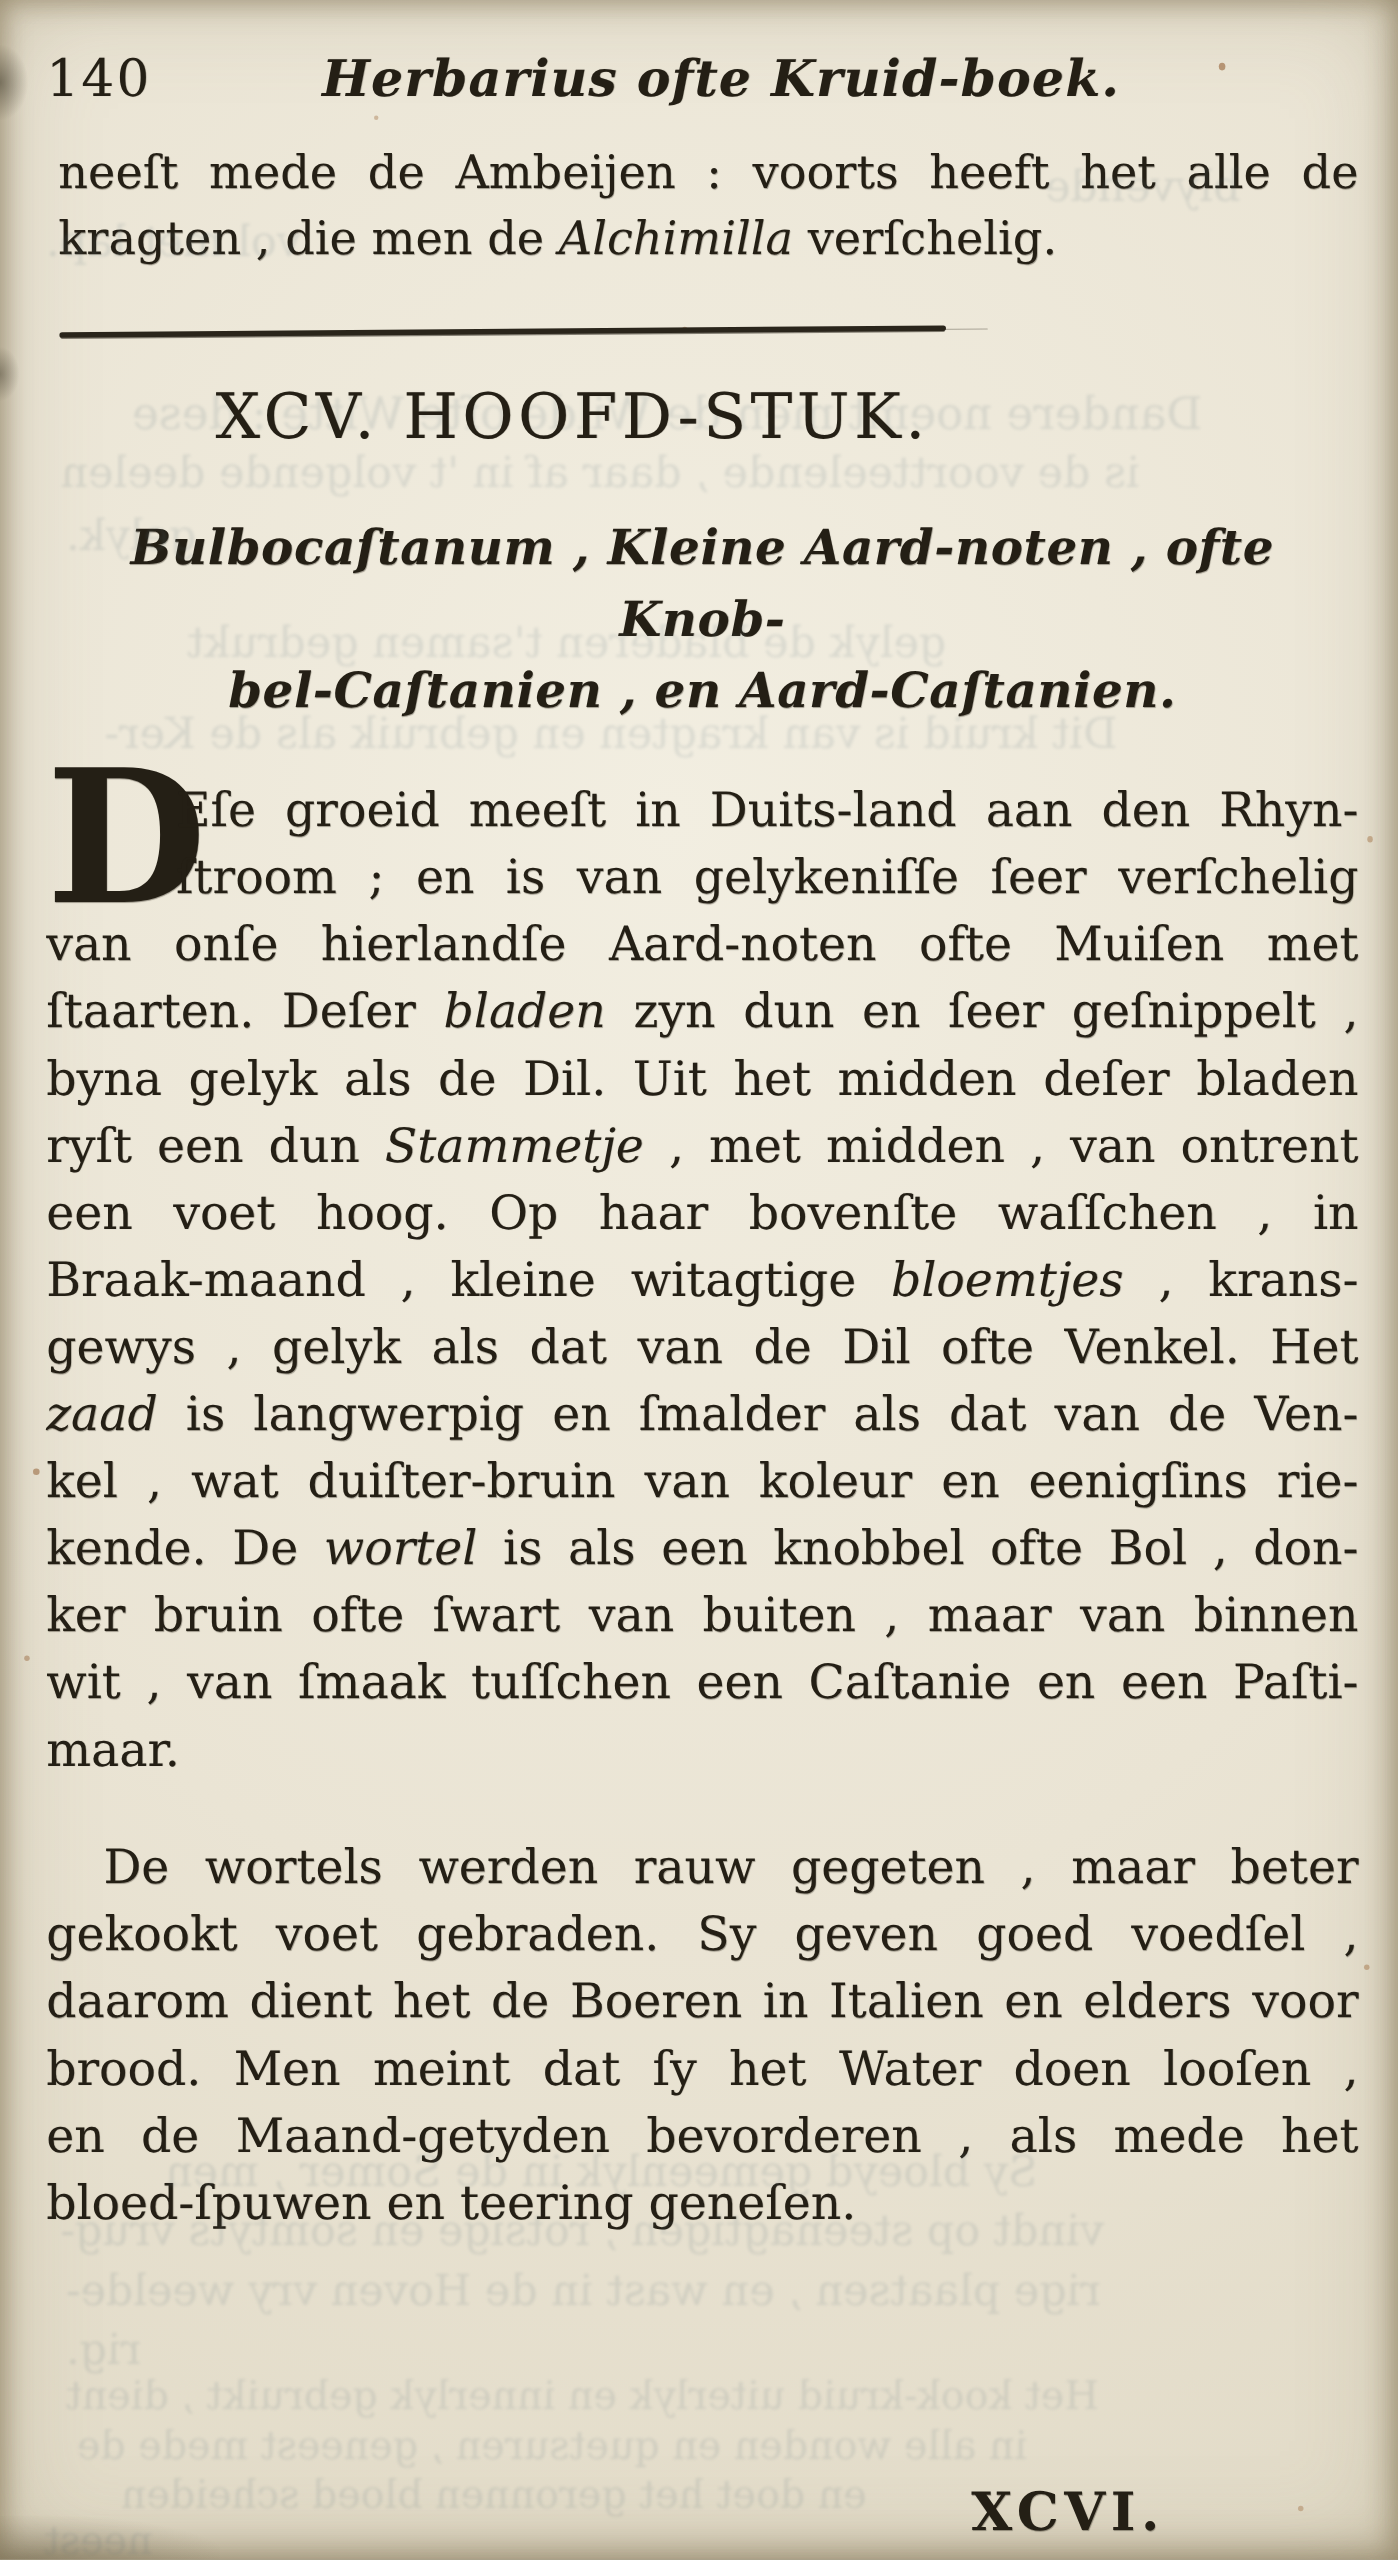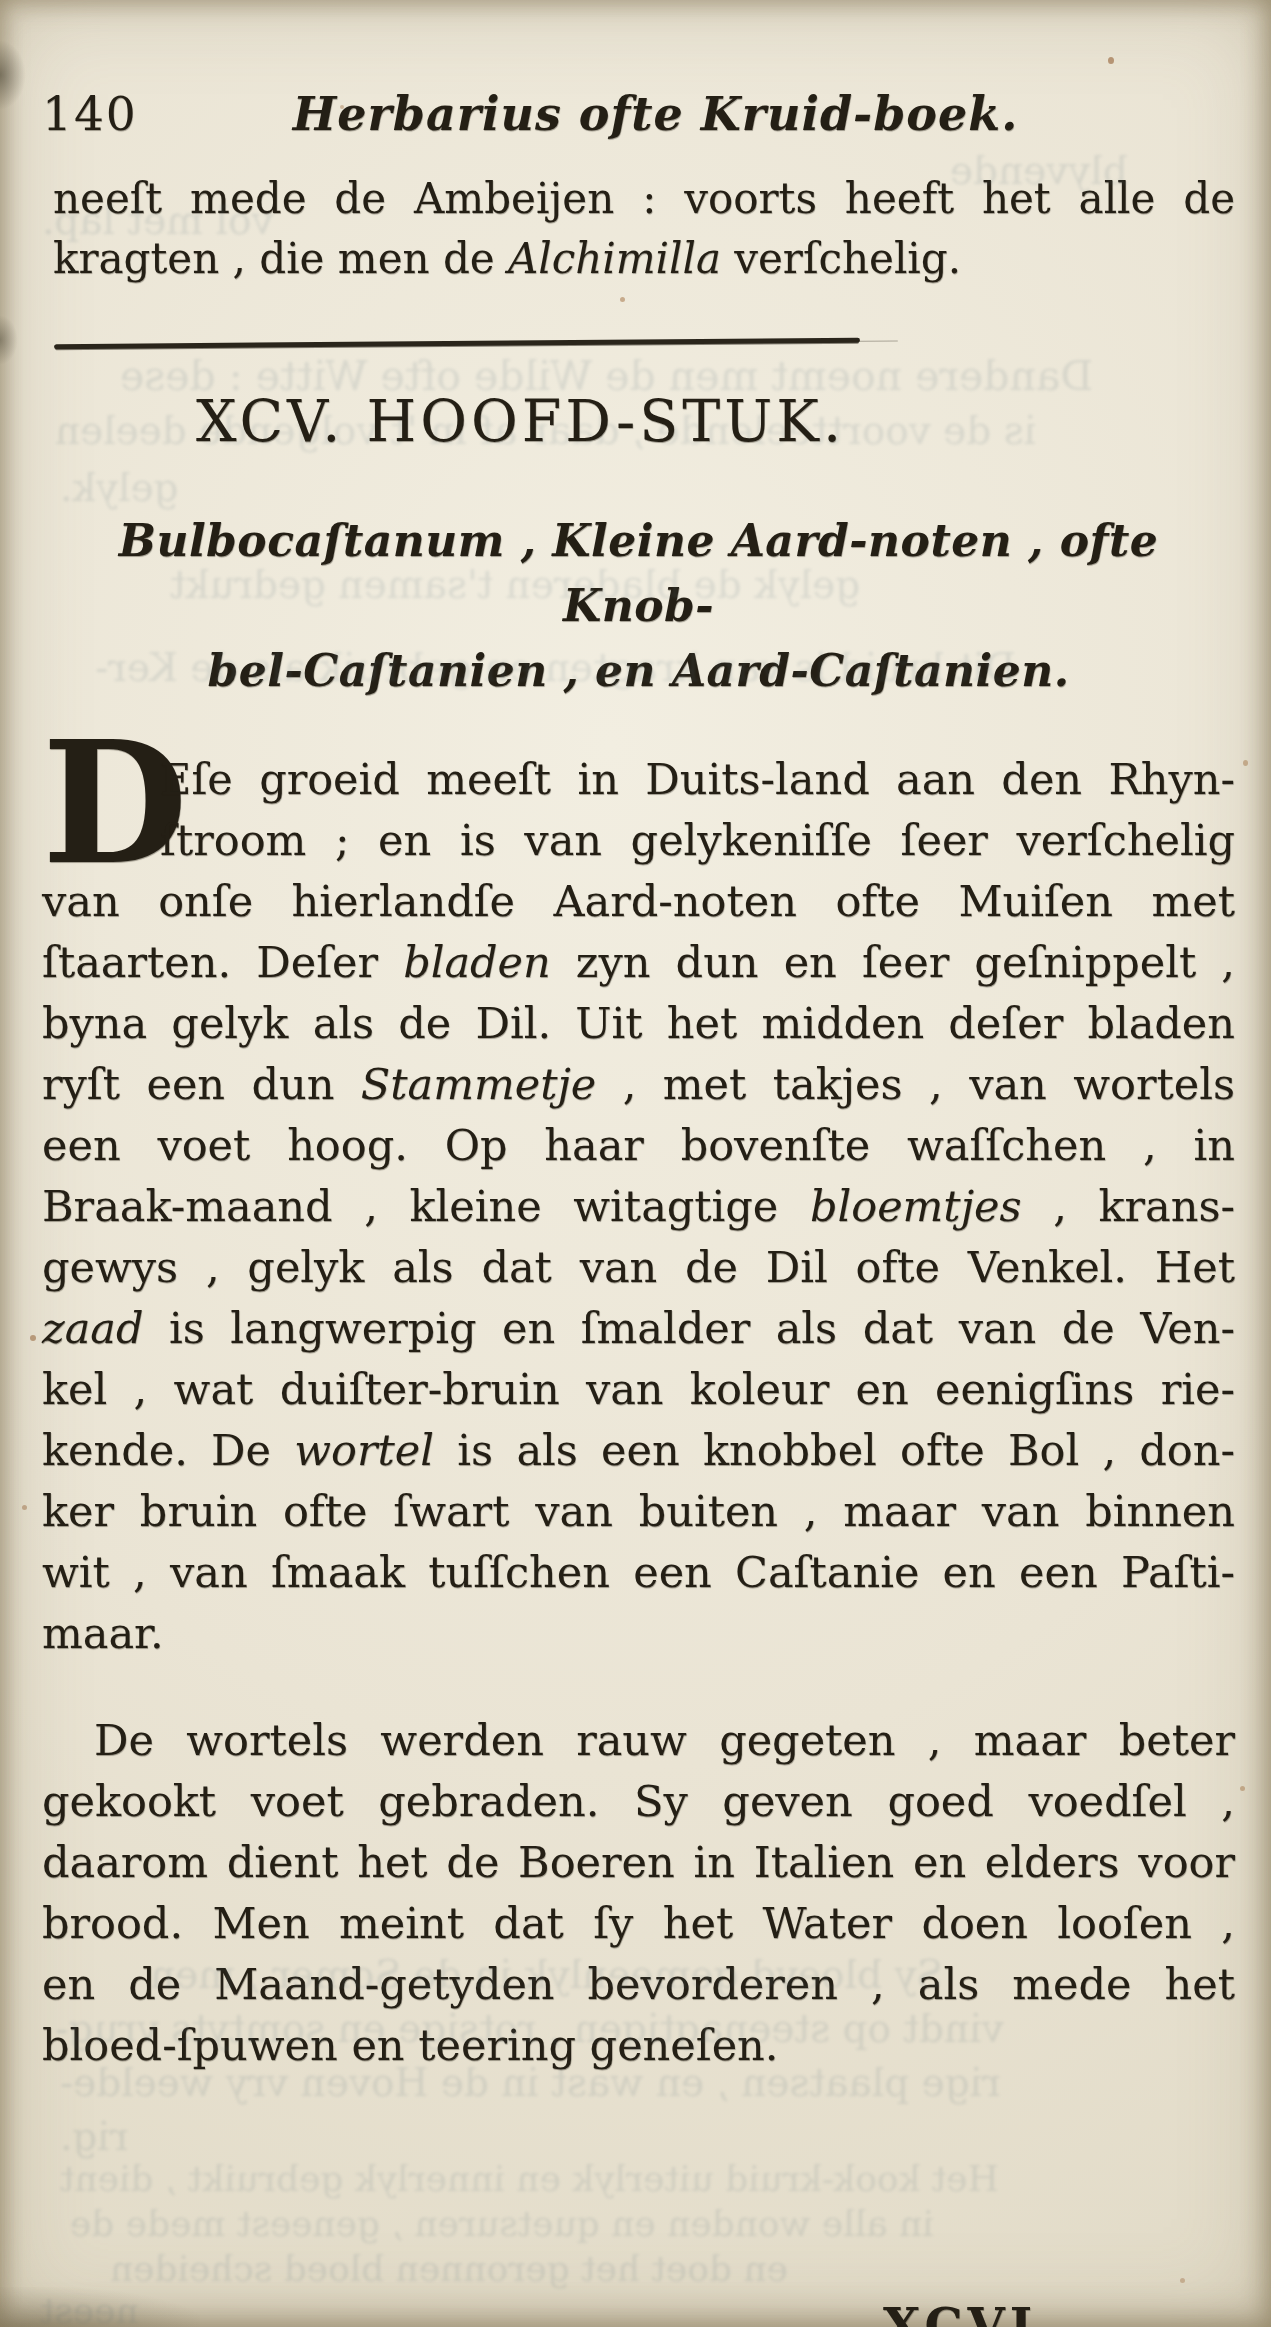--- a/index.html
+++ b/index.html
@@ -18,21 +18,21 @@
       inset 0 -14px 30px rgba(110,95,60,.28),
       inset 0 10px 24px rgba(110,95,60,.14);
     font-family:"DejaVu Serif","Liberation Serif",serif;
     color:#241f15;
     box-sizing:border-box;
     padding:0 36px 0 42px;
   }
   .ink{ text-shadow:.5px .6px .7px rgba(36,31,21,.38);margin-top:46px; }
 
   
-  .header-row{display:flex;align-items:baseline;margin:0 0 0 0;padding-top:86px;}
+  .header-row{display:flex;align-items:baseline;margin:0 0 0 0;padding-top:44px;}
   .pagenum{width:150px;font-size:47px;letter-spacing:2px;}
   .running{flex:1;text-align:center;font-style:italic;font-weight:bold;font-size:46px;
            transform:translateX(-58px);letter-spacing:1px;}
 
   
   .t-line{
     text-align:justify;
     -moz-text-align-last:justify;
     text-align-last:justify;
     white-space:normal;
@@ -190,21 +190,21 @@
     </div>
 
   <div class="body1 ink">
     <span class="dropcap">D</span>
     <div>
         <div class="t-line line-first"><span>Eſe groeid meeſt in Duits-land aan den Rhyn-</span></div>
         <div class="t-line"><span>ſtroom ;  en is van gelykeniſſe ſeer verſchelig</span></div>
         <div class="t-line"><span>van onſe hierlandſe Aard-noten ofte Muiſen met</span></div>
         <div class="t-line"><span>ſtaarten.   Deſer </span><span class="em">bladen</span><span> zyn dun en ſeer geſnippelt ,</span></div>
         <div class="t-line"><span>byna gelyk als de Dil.   Uit het midden deſer bladen</span></div>
-        <div class="t-line"><span>ryſt een dun </span><span class="em">Stammetje</span><span> ,  met takjes ,  van wortels</span></div>
+        <div class="t-line"><span>ryſt een dun </span><span class="em">Stammetje</span><span> ,  met midden ,  van ontrent</span></div>
         <div class="t-line"><span>een voet hoog.   Op haar bovenſte waſſchen ,  in</span></div>
         <div class="t-line"><span>Braak-maand ,  kleine witagtige </span><span class="em">bloemtjes</span><span> ,  krans-</span></div>
         <div class="t-line"><span>gewys ,  gelyk als dat van de Dil ofte Venkel.   Het</span></div>
         <div class="t-line"><span></span><span class="em">zaad</span><span> is langwerpig en ſmalder als dat van de Ven-</span></div>
         <div class="t-line"><span>kel ,  wat duiſter-bruin van koleur en eenigſins rie-</span></div>
         <div class="t-line"><span>kende.   De </span><span class="em">wortel</span><span> is als een knobbel ofte Bol ,  don-</span></div>
         <div class="t-line"><span>ker bruin ofte ſwart van buiten ,  maar van binnen</span></div>
         <div class="t-line"><span>wit ,  van ſmaak tuſſchen een Caſtanie en een Paſti-</span></div>
         <div class="t-line line-last"><span>maar.</span></div>
       </div>

